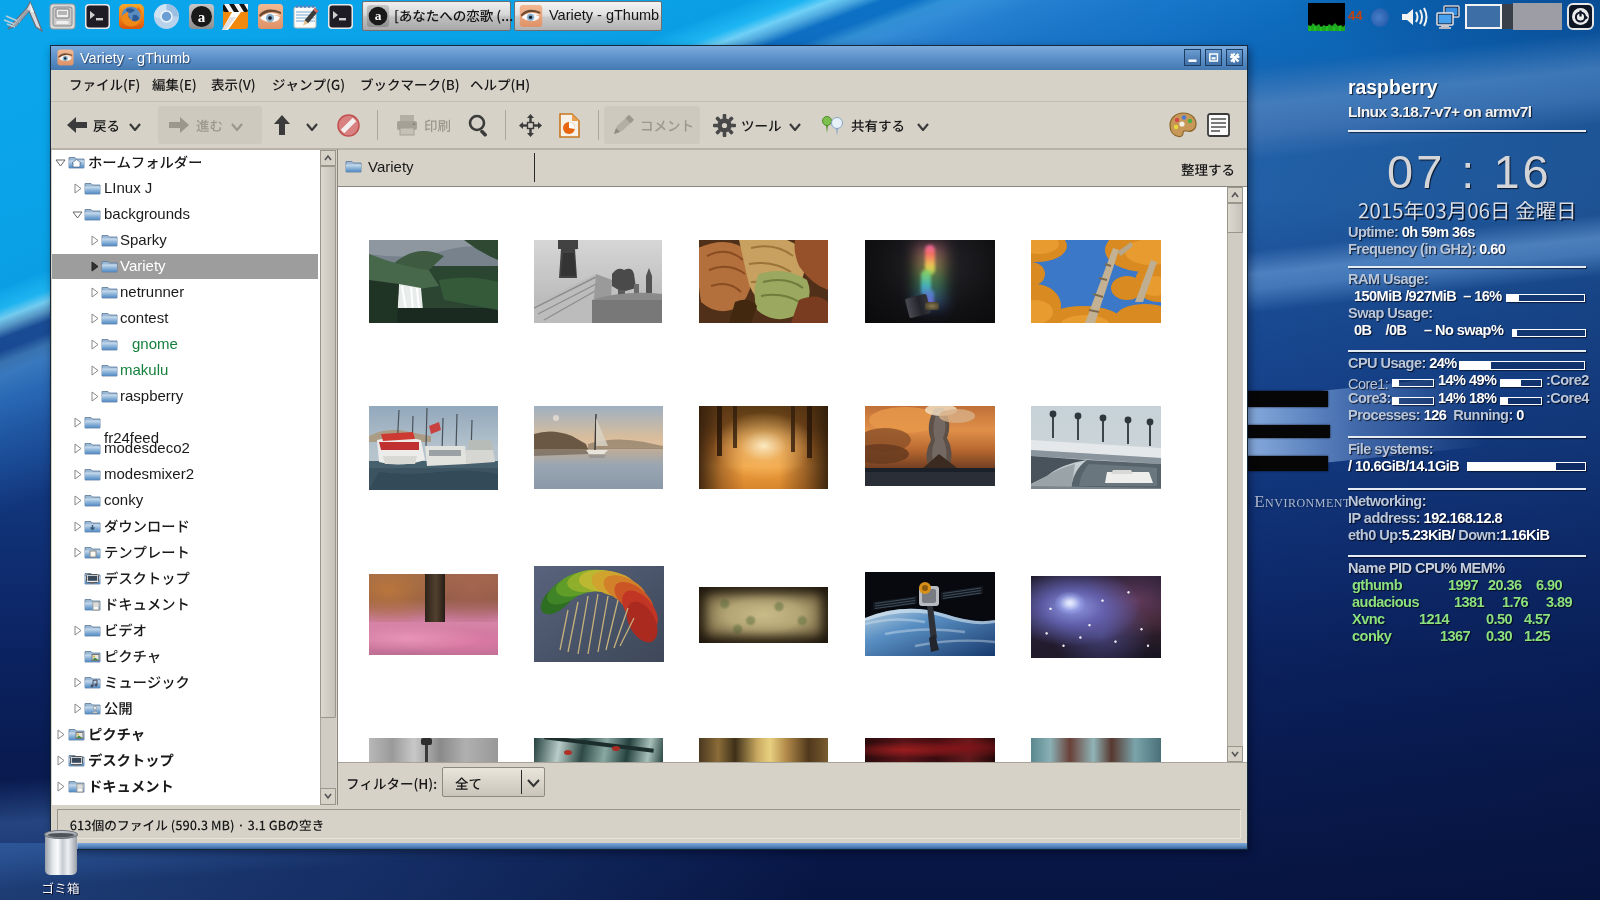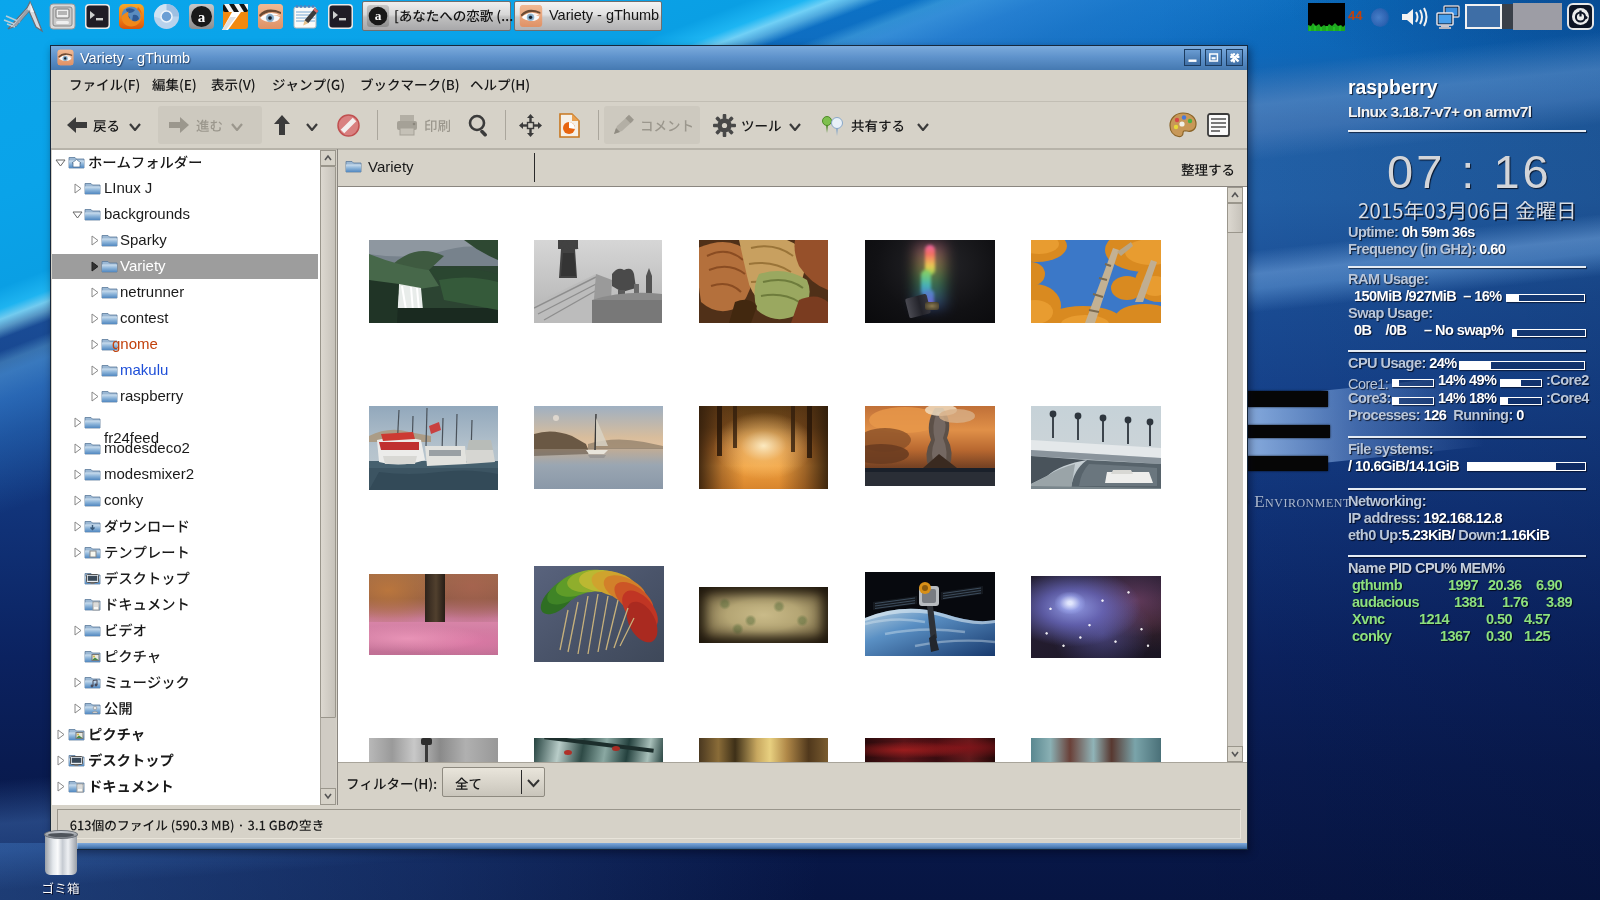--- a/index.html
+++ b/index.html
@@ -410,26 +410,26 @@
     </svg><div class="abs" style="left:120px;top:283px;font-size:15px;font-weight:normal;color:#1a1a1a">netrunner</div><svg class="abs" style="left:89px;top:313px" width="11" height="11">
       <path d="M3 1 L9 5.5 L3 10 Z" fill="#fff" stroke="#888" stroke-width="1"></path>
     </svg><svg class="abs" style="left:101px;top:312px" width="17" height="13" viewBox="0 0 17 13">
       <path d="M1 3 L1 1.5 L7 1.5 L8.5 3 L16 3 L16 12 L1 12 Z" fill="#9bb8d4" stroke="#5a7a9a" stroke-width="0.8"></path>
       <path d="M1 4.5 L16 4.5 L16 12 L1 12 Z" fill="url(#fgr)"></path>
     </svg><div class="abs" style="left:120px;top:309px;font-size:15px;font-weight:normal;color:#1a1a1a">contest</div><svg class="abs" style="left:89px;top:339px" width="11" height="11">
       <path d="M3 1 L9 5.5 L3 10 Z" fill="#fff" stroke="#888" stroke-width="1"></path>
     </svg><svg class="abs" style="left:101px;top:338px" width="17" height="13" viewBox="0 0 17 13">
       <path d="M1 3 L1 1.5 L7 1.5 L8.5 3 L16 3 L16 12 L1 12 Z" fill="#9bb8d4" stroke="#5a7a9a" stroke-width="0.8"></path>
       <path d="M1 4.5 L16 4.5 L16 12 L1 12 Z" fill="url(#fgr)"></path>
-    </svg><div class="abs" style="left:112px;top:335px;font-size:15px;font-weight:normal;color:#c2410c">gnome</div><svg class="abs" style="left:89px;top:365px" width="11" height="11">
+    </svg><div class="abs" style="left:132px;top:335px;font-size:15px;font-weight:normal;color:#15803d">gnome</div><svg class="abs" style="left:89px;top:365px" width="11" height="11">
       <path d="M3 1 L9 5.5 L3 10 Z" fill="#fff" stroke="#888" stroke-width="1"></path>
     </svg><svg class="abs" style="left:101px;top:364px" width="17" height="13" viewBox="0 0 17 13">
       <path d="M1 3 L1 1.5 L7 1.5 L8.5 3 L16 3 L16 12 L1 12 Z" fill="#9bb8d4" stroke="#5a7a9a" stroke-width="0.8"></path>
       <path d="M1 4.5 L16 4.5 L16 12 L1 12 Z" fill="url(#fgr)"></path>
-    </svg><div class="abs" style="left:120px;top:361px;font-size:15px;font-weight:normal;color:#1d4ed8">makulu</div><svg class="abs" style="left:89px;top:391px" width="11" height="11">
+    </svg><div class="abs" style="left:120px;top:361px;font-size:15px;font-weight:normal;color:#15803d">makulu</div><svg class="abs" style="left:89px;top:391px" width="11" height="11">
       <path d="M3 1 L9 5.5 L3 10 Z" fill="#fff" stroke="#888" stroke-width="1"></path>
     </svg><svg class="abs" style="left:101px;top:390px" width="17" height="13" viewBox="0 0 17 13">
       <path d="M1 3 L1 1.5 L7 1.5 L8.5 3 L16 3 L16 12 L1 12 Z" fill="#9bb8d4" stroke="#5a7a9a" stroke-width="0.8"></path>
       <path d="M1 4.5 L16 4.5 L16 12 L1 12 Z" fill="url(#fgr)"></path>
     </svg><div class="abs" style="left:120px;top:387px;font-size:15px;font-weight:normal;color:#1a1a1a">raspberry</div><svg class="abs" style="left:72px;top:417px" width="11" height="11">
       <path d="M3 1 L9 5.5 L3 10 Z" fill="#fff" stroke="#888" stroke-width="1"></path>
     </svg><svg class="abs" style="left:84px;top:416px" width="17" height="13" viewBox="0 0 17 13">
       <path d="M1 3 L1 1.5 L7 1.5 L8.5 3 L16 3 L16 12 L1 12 Z" fill="#9bb8d4" stroke="#5a7a9a" stroke-width="0.8"></path>
       <path d="M1 4.5 L16 4.5 L16 12 L1 12 Z" fill="url(#fgr)"></path>
     </svg><div class="abs" style="left:104px;top:429px;font-size:15px;font-weight:normal;color:#1a1a1a">fr24feed</div><svg class="abs" style="left:72px;top:443px" width="11" height="11">

